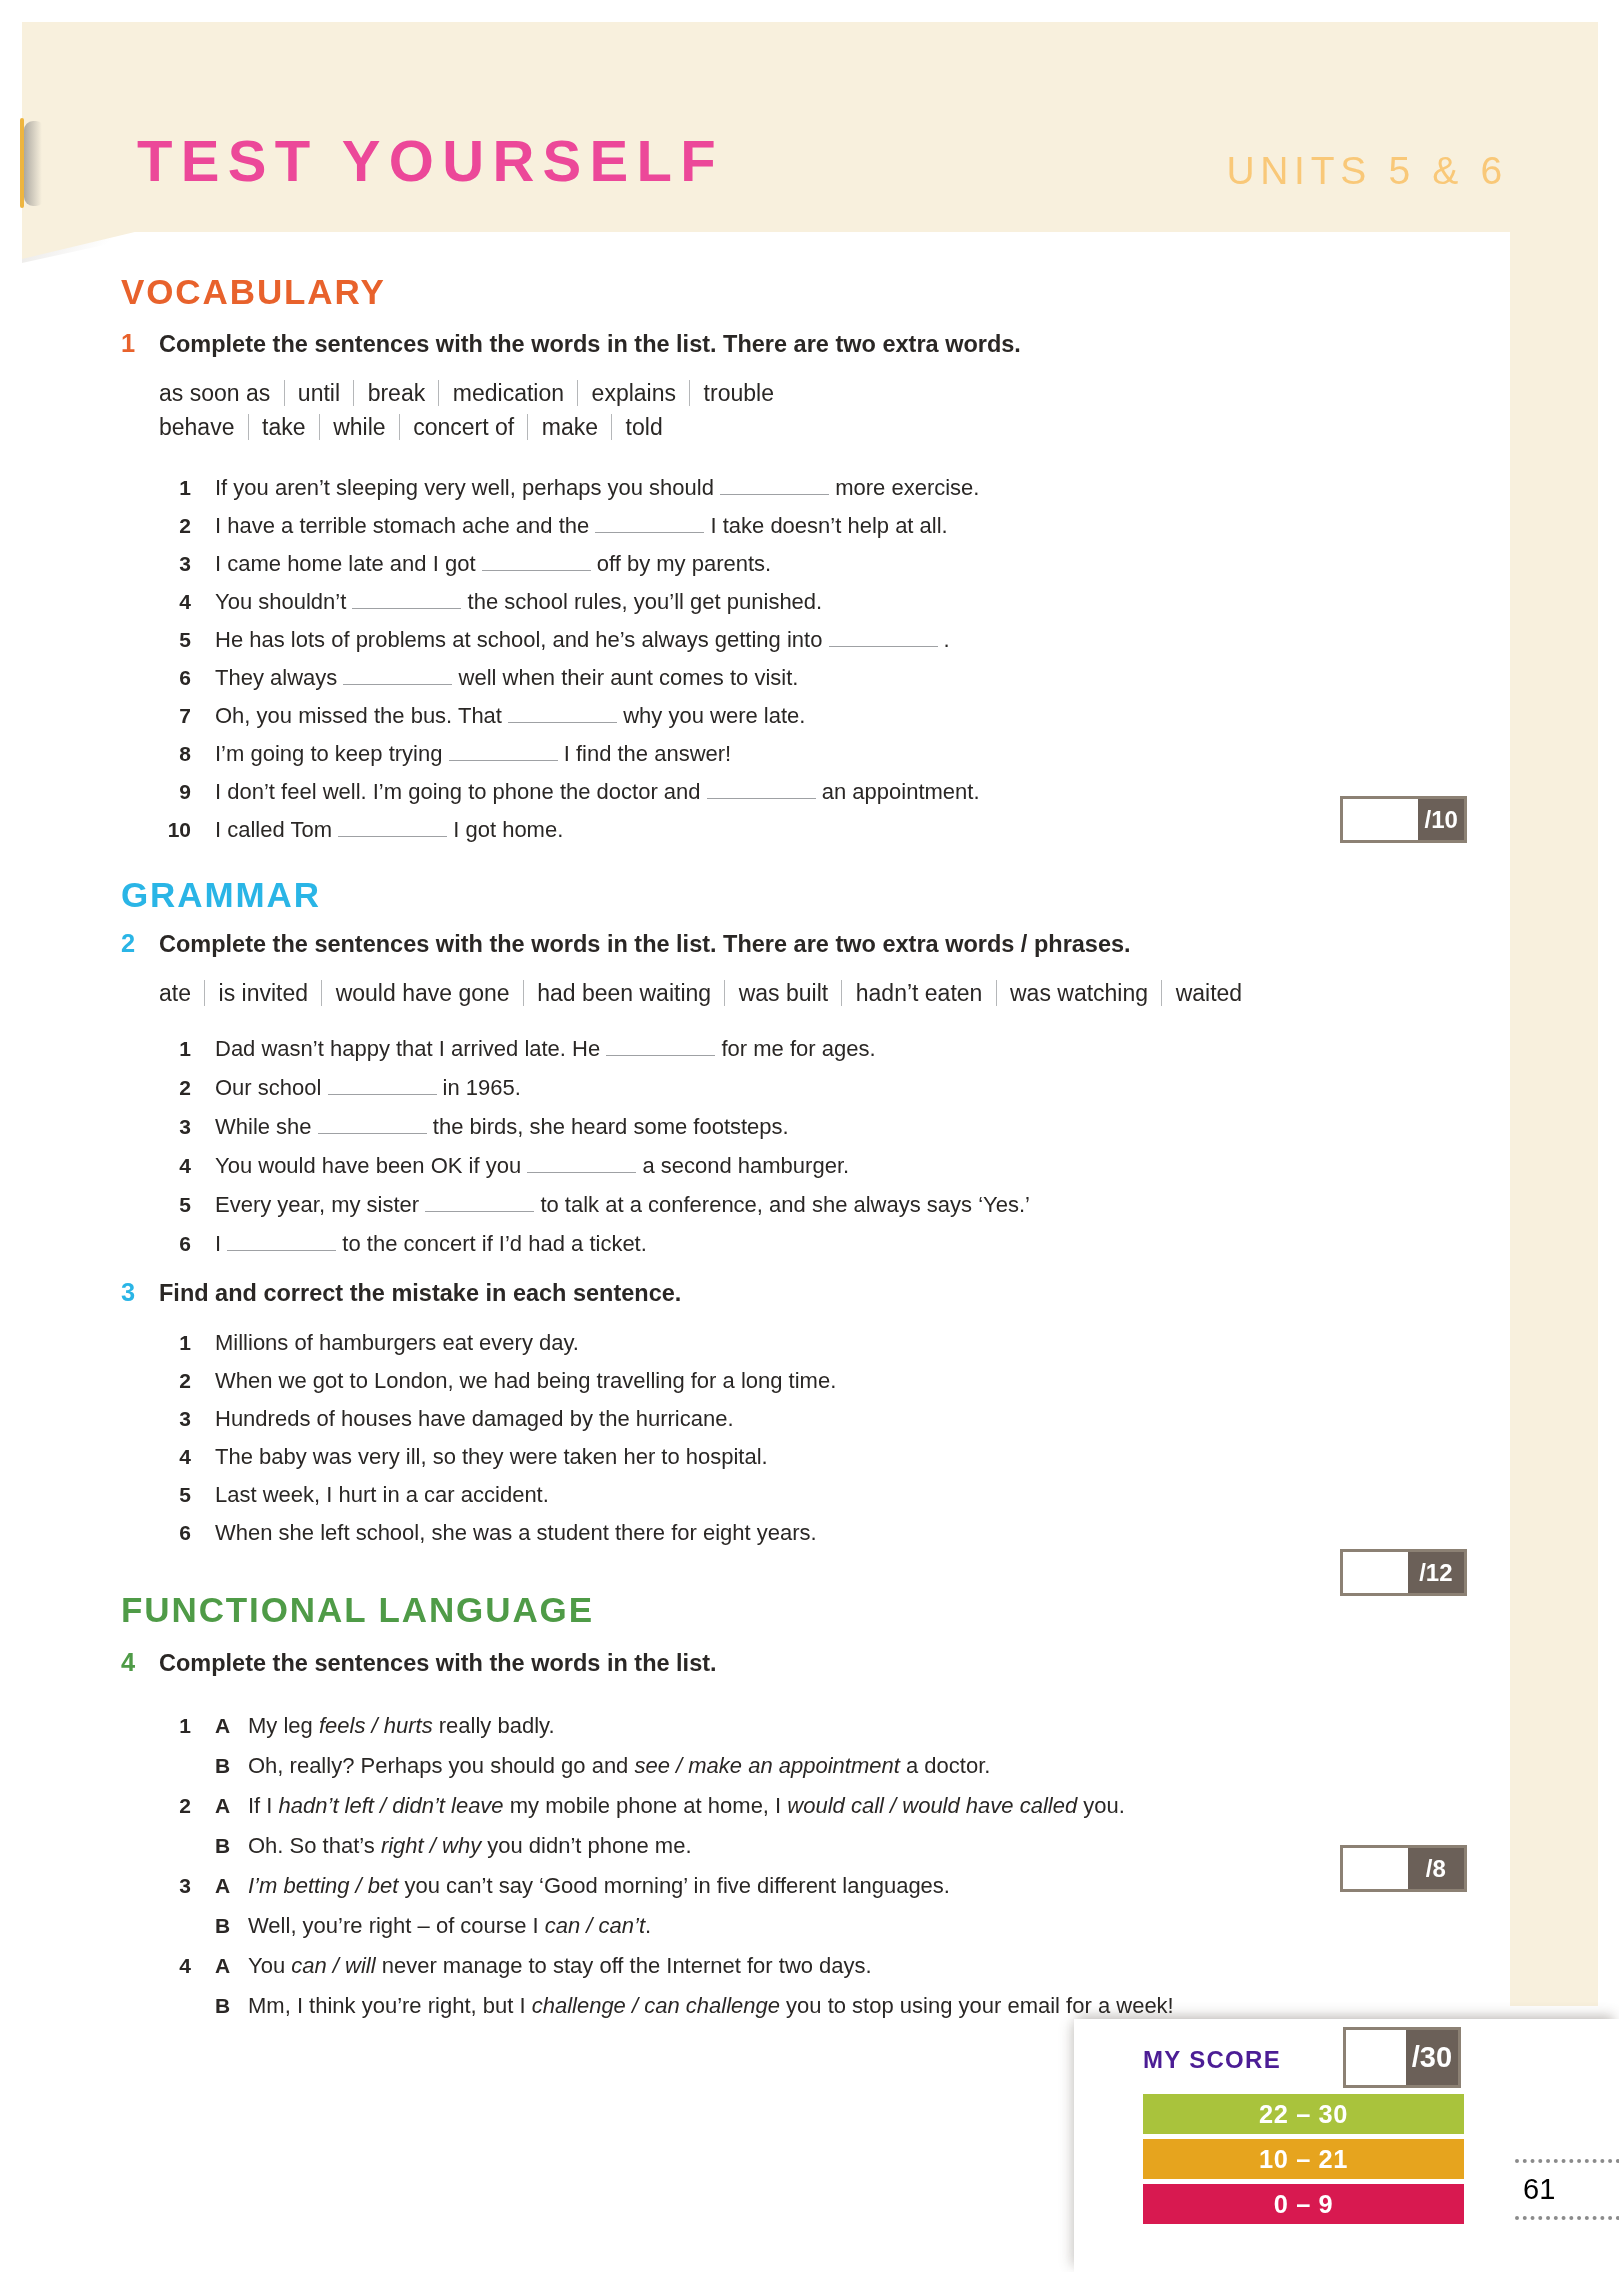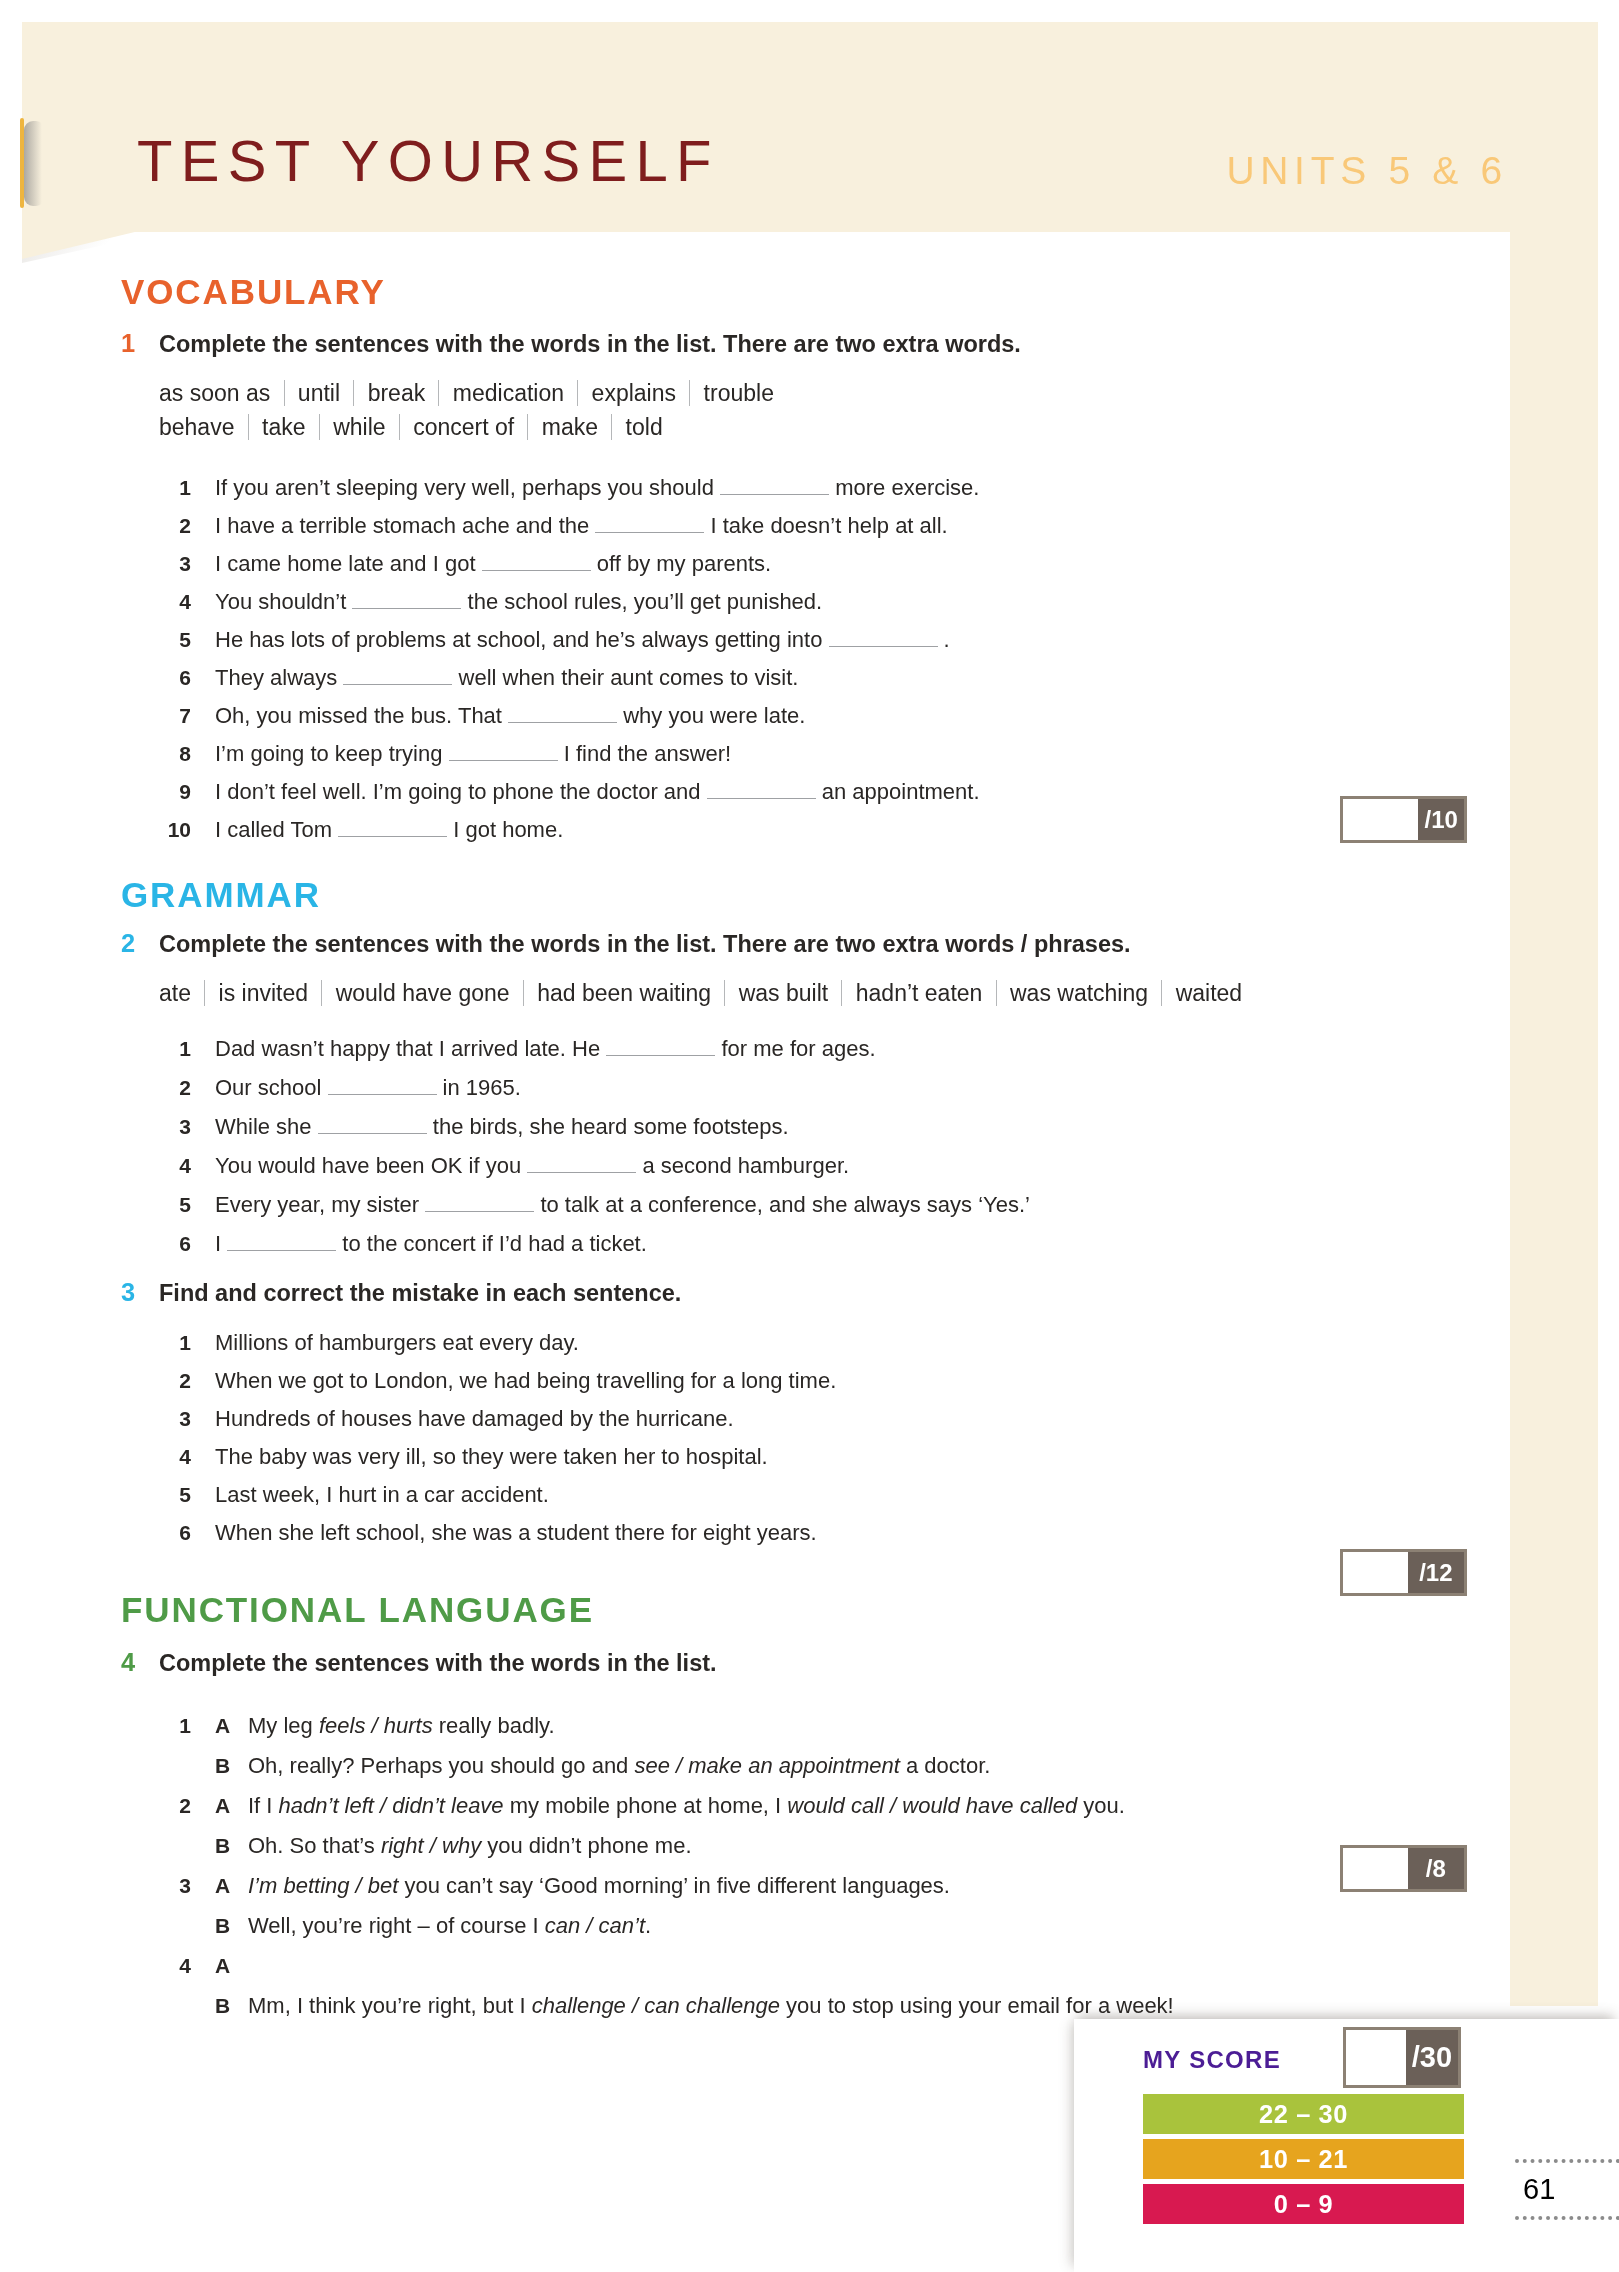--- a/index.html
+++ b/index.html
@@ -12,21 +12,21 @@
     clip-path:polygon(0 0,100% 0,0 100%);}
   .wedge-shade{position:absolute;left:22px;top:231px;width:146px;height:32px;
     background:linear-gradient(135deg,rgba(120,110,95,.18),rgba(120,110,95,0) 55%);
     clip-path:polygon(0 0,100% 0,0 100%);}
   .right-margin{position:absolute;left:1510px;top:22px;width:88px;height:1984px;background:#f8f0dd;}
   .side-tab-orange{position:absolute;left:19.7px;top:118px;width:4.4px;height:90px;background:#eeb53f;border-radius:2.5px;}
   .side-tab-shadow{position:absolute;left:23.5px;top:121px;width:21.6px;height:85px;border-radius:9px;
     background:linear-gradient(to right,rgba(110,110,112,.55),rgba(110,110,112,0) 85%);}
 
   
-  .page-title{position:absolute;left:137px;top:132px;font-size:58px;font-weight:400;color:#7f1d1d;
+  .page-title{position:absolute;left:137px;top:132px;font-size:58px;font-weight:700;color:#ec4899;
     letter-spacing:8.3px;line-height:1;}
   .units-label{position:absolute;right:112px;top:151px;font-size:39px;font-weight:400;color:#f9c878;
     letter-spacing:5.7px;line-height:1;}
 
   
   .content{position:absolute;left:121px;width:1391px;color:#2a2725;}
   .sec-vocab{top:273px;}
   .sec-grammar{top:876px;}
   .sec-functional{top:1591px;}
   .sec-h{margin:0;font-size:35px;font-weight:700;letter-spacing:1.9px;line-height:38px;}
@@ -249,20 +249,21 @@
           <span class="txt"><span class="it">I’m betting / bet</span> you can’t say ‘Good morning’ in five different languages.</span>
         </div>
         <div class="item">
           <span class="num"></span>
           <span class="lab">B</span>
           <span class="txt">Well, you’re right – of course I <span class="it">can / can’t</span>.</span>
         </div>
         <div class="item">
           <span class="num">4</span>
           <span class="lab">A</span>
+          <span class="txt">You <span class="it">can / will</span> never manage to stay off the Internet for two days.</span>
         </div>
         <div class="item">
           <span class="num"></span>
           <span class="lab">B</span>
           <span class="txt">Mm, I think you’re right, but I <span class="it">challenge / can challenge</span> you to stop using your email for a week!</span>
         </div>
       </div>
   </section>
 
   <div class="score-box sb-voc">

